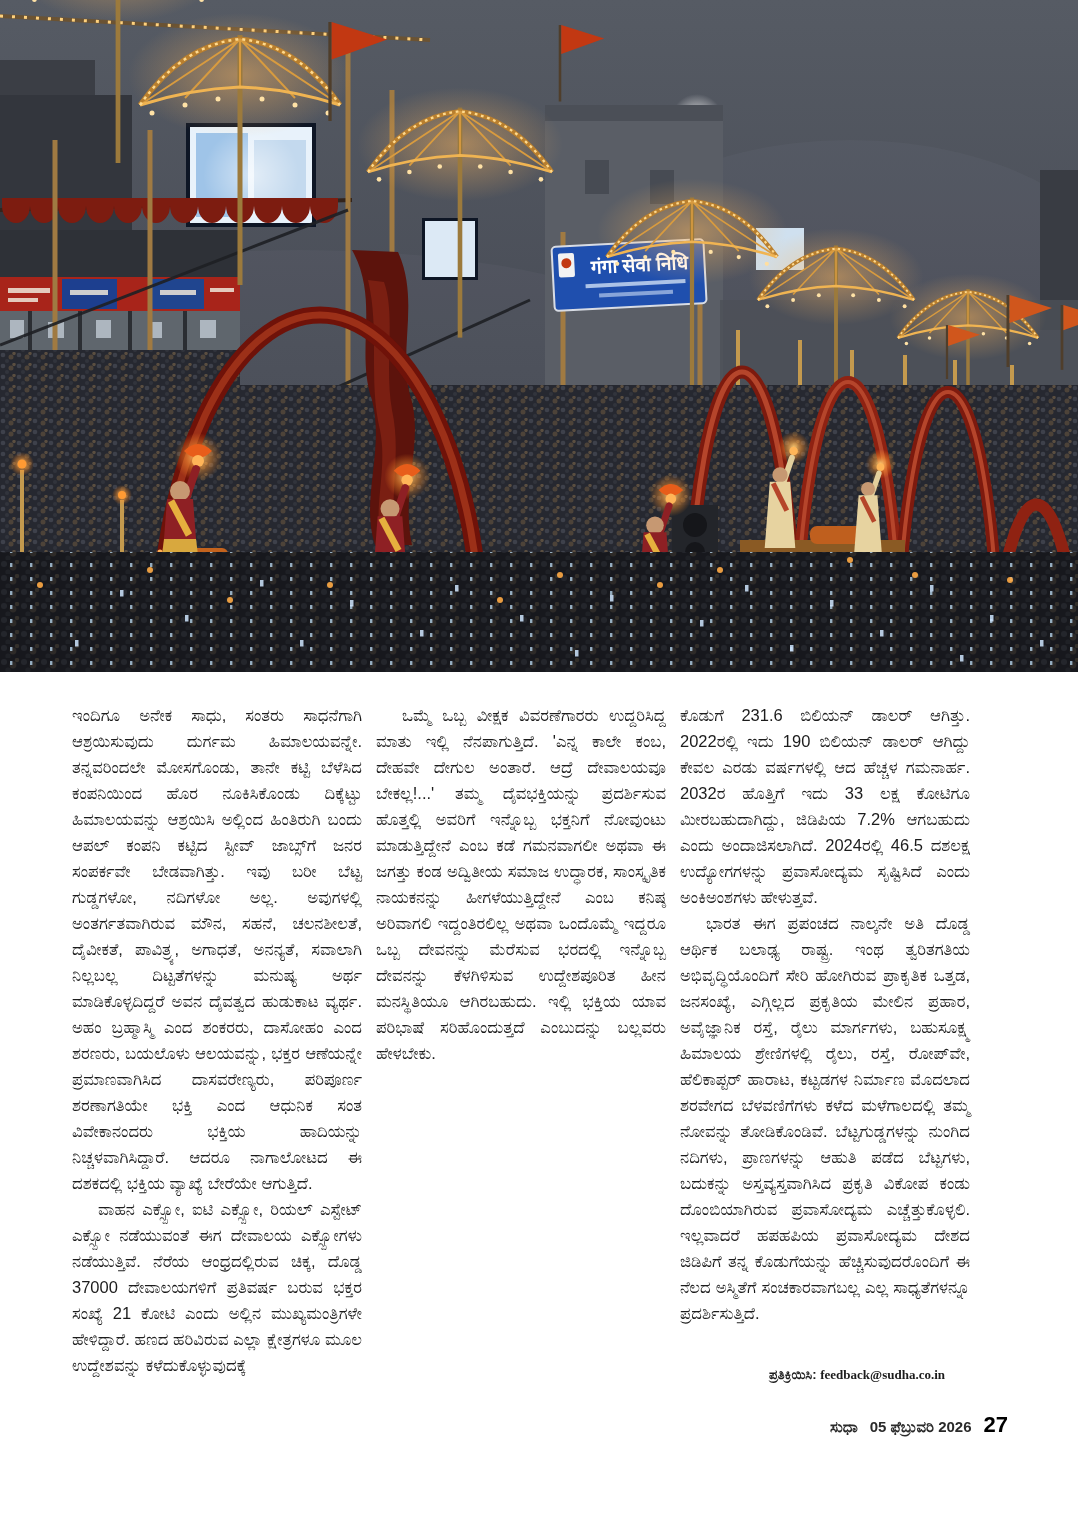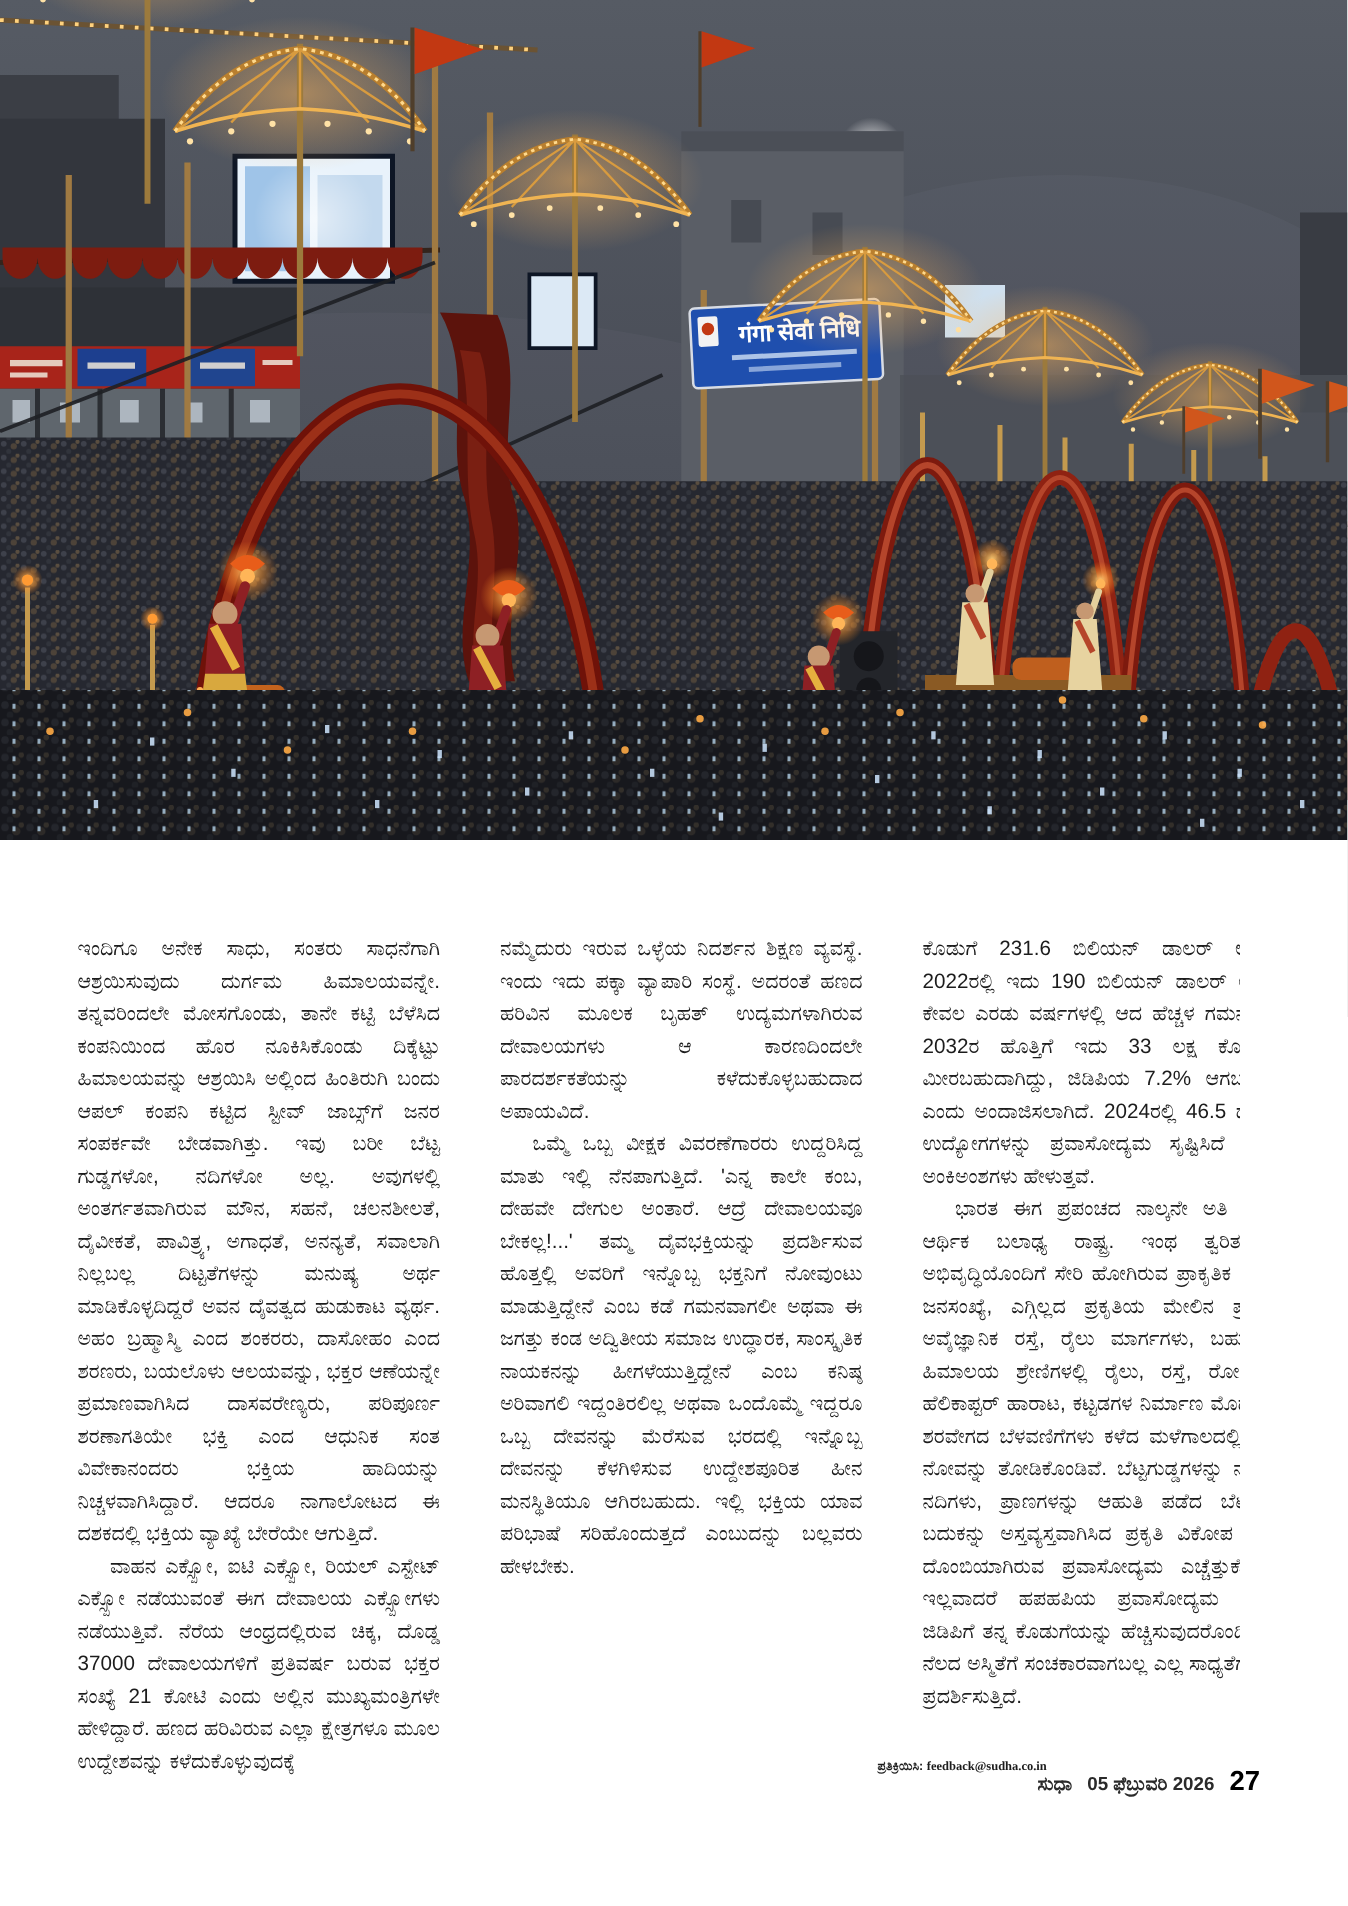--- a/index.html
+++ b/index.html
@@ -11,29 +11,29 @@
   
   .photo{position:absolute;top:0;left:0;width:1078px;height:672px;margin:0;}
   .photo svg{display:block;}
   .photo-caption{
     position:absolute;top:118px;right:62px;text-align:right;
     color:#efe7d8;font-size:20px;font-weight:bold;line-height:33px;
     letter-spacing:.5px;text-shadow:0 1px 4px rgba(0,0,0,.55);
   }
   
   .article{
-    position:absolute;top:702px;left:62px;width:930px;height:706px;
-    display:flex;gap:48px;overflow:hidden;margin-top:44px;
+    position:absolute;top:702px;left:72px;width:930px;height:706px;
+    display:flex;gap:14px;overflow:hidden;
   }
   .col{width:290px;flex:0 0 290px;font-size:16.5px;line-height:26px;text-align:justify;}
   .col p{margin:0;text-indent:26px;}
   .col p.first{text-indent:0;}
   .feedback{
-    position:absolute;right:0;top:652px;width:290px;text-align:left;
-    font-weight:bold;font-size:10px;text-indent:0;
+    position:absolute;right:0;top:652px;width:290px;text-align:center;
+    font-weight:bold;font-size:13px;text-indent:0;
   }
   .feedback .email{font-family:"Liberation Serif", serif;}
   
   .page-footer{
     position:absolute;top:1412px;right:70px;
     display:flex;align-items:baseline;gap:12px;text-align:center;
   }
   .footer-issue{font-size:15px;font-weight:bold;color:#2a2a2a;}
   .footer-page{font-size:22px;font-weight:bold;color:#000000;}
 </style>
@@ -342,21 +342,20 @@
     </svg>
 
   </figure>
 
   <main class="article">
     <div class="col">
       <p class="first">ಇಂದಿಗೂ ಅನೇಕ ಸಾಧು, ಸಂತರು ಸಾಧನೆಗಾಗಿ ಆಶ್ರಯಿಸುವುದು ದುರ್ಗಮ ಹಿಮಾಲಯವನ್ನೇ. ತನ್ನವರಿಂದಲೇ ಮೋಸಗೊಂಡು, ತಾನೇ ಕಟ್ಟಿ ಬೆಳೆಸಿದ ಕಂಪನಿಯಿಂದ ಹೊರ ನೂಕಿಸಿಕೊಂಡು ದಿಕ್ಕೆಟ್ಟು ಹಿಮಾಲಯವನ್ನು ಆಶ್ರಯಿಸಿ ಅಲ್ಲಿಂದ ಹಿಂತಿರುಗಿ ಬಂದು ಆಪಲ್ ಕಂಪನಿ ಕಟ್ಟಿದ ಸ್ಟೀವ್ ಜಾಬ್ಸ್‌ಗೆ ಜನರ ಸಂಪರ್ಕವೇ ಬೇಡವಾಗಿತ್ತು. ಇವು ಬರೀ ಬೆಟ್ಟ ಗುಡ್ಡಗಳೋ, ನದಿಗಳೋ ಅಲ್ಲ. ಅವುಗಳಲ್ಲಿ ಅಂತರ್ಗತವಾಗಿರುವ ಮೌನ, ಸಹನೆ, ಚಲನಶೀಲತೆ, ದೈವೀಕತೆ, ಪಾವಿತ್ರ್ಯ, ಅಗಾಧತೆ, ಅನನ್ಯತೆ, ಸವಾಲಾಗಿ ನಿಲ್ಲಬಲ್ಲ ದಿಟ್ಟತೆಗಳನ್ನು ಮನುಷ್ಯ ಅರ್ಥ ಮಾಡಿಕೊಳ್ಳದಿದ್ದರೆ ಅವನ ದೈವತ್ವದ ಹುಡುಕಾಟ ವ್ಯರ್ಥ. ಅಹಂ ಬ್ರಹ್ಮಾಸ್ಮಿ ಎಂದ ಶಂಕರರು, ದಾಸೋಹಂ ಎಂದ ಶರಣರು, ಬಯಲೊಳು ಆಲಯವನ್ನು, ಭಕ್ತರ ಆಣೆಯನ್ನೇ ಪ್ರಮಾಣವಾಗಿಸಿದ ದಾಸವರೇಣ್ಯರು, ಪರಿಪೂರ್ಣ ಶರಣಾಗತಿಯೇ ಭಕ್ತಿ ಎಂದ ಆಧುನಿಕ ಸಂತ ವಿವೇಕಾನಂದರು ಭಕ್ತಿಯ ಹಾದಿಯನ್ನು ನಿಚ್ಚಳವಾಗಿಸಿದ್ದಾರೆ. ಆದರೂ ನಾಗಾಲೋಟದ ಈ ದಶಕದಲ್ಲಿ ಭಕ್ತಿಯ ವ್ಯಾಖ್ಯೆ ಬೇರೆಯೇ ಆಗುತ್ತಿದೆ.</p>
       <p>ವಾಹನ ಎಕ್ಸ್ಪೋ, ಐಟಿ ಎಕ್ಸ್ಪೋ, ರಿಯಲ್ ಎಸ್ಟೇಟ್ ಎಕ್ಸ್ಪೋ ನಡೆಯುವಂತೆ ಈಗ ದೇವಾಲಯ ಎಕ್ಸ್ಪೋಗಳು ನಡೆಯುತ್ತಿವೆ. ನೆರೆಯ ಆಂಧ್ರದಲ್ಲಿರುವ ಚಿಕ್ಕ, ದೊಡ್ಡ 37000 ದೇವಾಲಯಗಳಿಗೆ ಪ್ರತಿವರ್ಷ ಬರುವ ಭಕ್ತರ ಸಂಖ್ಯೆ 21 ಕೋಟಿ ಎಂದು ಅಲ್ಲಿನ ಮುಖ್ಯಮಂತ್ರಿಗಳೇ ಹೇಳಿದ್ದಾರೆ. ಹಣದ ಹರಿವಿರುವ ಎಲ್ಲಾ ಕ್ಷೇತ್ರಗಳೂ ಮೂಲ ಉದ್ದೇಶವನ್ನು ಕಳೆದುಕೊಳ್ಳುವುದಕ್ಕೆ</p>
     </div>
     <div class="col">
-      <p class="first">ನಮ್ಮೆದುರು ಇರುವ ಒಳ್ಳೆಯ ನಿದರ್ಶನ ಶಿಕ್ಷಣ ವ್ಯವಸ್ಥೆ. ಇಂದು ಇದು ಪಕ್ಕಾ ವ್ಯಾಪಾರಿ ಸಂಸ್ಥೆ. ಅದರಂತೆ ಹಣದ ಹರಿವಿನ ಮೂಲಕ ಬೃಹತ್ ಉದ್ಯಮಗಳಾಗಿರುವ ದೇವಾಲಯಗಳು ಆ ಕಾರಣದಿಂದಲೇ ಪಾರದರ್ಶಕತೆಯನ್ನು ಕಳೆದುಕೊಳ್ಳಬಹುದಾದ ಅಪಾಯವಿದೆ.</p>
       <p>ಒಮ್ಮೆ ಒಬ್ಬ ವೀಕ್ಷಕ ವಿವರಣೆಗಾರರು ಉದ್ದರಿಸಿದ್ದ ಮಾತು ಇಲ್ಲಿ ನೆನಪಾಗುತ್ತಿದೆ. 'ಎನ್ನ ಕಾಲೇ ಕಂಬ, ದೇಹವೇ ದೇಗುಲ ಅಂತಾರೆ. ಆದ್ರೆ ದೇವಾಲಯವೂ ಬೇಕಲ್ಲ!...' ತಮ್ಮ ದೈವಭಕ್ತಿಯನ್ನು ಪ್ರದರ್ಶಿಸುವ ಹೊತ್ತಲ್ಲಿ ಅವರಿಗೆ ಇನ್ನೊಬ್ಬ ಭಕ್ತನಿಗೆ ನೋವುಂಟು ಮಾಡುತ್ತಿದ್ದೇನೆ ಎಂಬ ಕಡೆ ಗಮನವಾಗಲೀ ಅಥವಾ ಈ ಜಗತ್ತು ಕಂಡ ಅದ್ವಿತೀಯ ಸಮಾಜ ಉದ್ಧಾರಕ, ಸಾಂಸ್ಕೃತಿಕ ನಾಯಕನನ್ನು ಹೀಗಳೆಯುತ್ತಿದ್ದೇನೆ ಎಂಬ ಕನಿಷ್ಠ ಅರಿವಾಗಲಿ ಇದ್ದಂತಿರಲಿಲ್ಲ ಅಥವಾ ಒಂದೊಮ್ಮೆ ಇದ್ದರೂ ಒಬ್ಬ ದೇವನನ್ನು ಮೆರೆಸುವ ಭರದಲ್ಲಿ ಇನ್ನೊಬ್ಬ ದೇವನನ್ನು ಕೆಳಗಿಳಿಸುವ ಉದ್ದೇಶಪೂರಿತ ಹೀನ ಮನಸ್ಥಿತಿಯೂ ಆಗಿರಬಹುದು. ಇಲ್ಲಿ ಭಕ್ತಿಯ ಯಾವ ಪರಿಭಾಷೆ ಸರಿಹೊಂದುತ್ತದೆ ಎಂಬುದನ್ನು ಬಲ್ಲವರು ಹೇಳಬೇಕು.</p>
     </div>
     <div class="col">
       <p class="first">ಕೊಡುಗೆ 231.6 ಬಿಲಿಯನ್ ಡಾಲರ್ ಆಗಿತ್ತು. 2022ರಲ್ಲಿ ಇದು 190 ಬಿಲಿಯನ್ ಡಾಲರ್ ಆಗಿದ್ದು ಕೇವಲ ಎರಡು ವರ್ಷಗಳಲ್ಲಿ ಆದ ಹೆಚ್ಚಳ ಗಮನಾರ್ಹ. 2032ರ ಹೊತ್ತಿಗೆ ಇದು 33 ಲಕ್ಷ ಕೋಟಿಗೂ ಮೀರಬಹುದಾಗಿದ್ದು, ಜಿಡಿಪಿಯ 7.2% ಆಗಬಹುದು ಎಂದು ಅಂದಾಜಿಸಲಾಗಿದೆ. 2024ರಲ್ಲಿ 46.5 ದಶಲಕ್ಷ ಉದ್ಯೋಗಗಳನ್ನು ಪ್ರವಾಸೋದ್ಯಮ ಸೃಷ್ಟಿಸಿದೆ ಎಂದು ಅಂಕಿಅಂಶಗಳು ಹೇಳುತ್ತವೆ.</p>
       <p>ಭಾರತ ಈಗ ಪ್ರಪಂಚದ ನಾಲ್ಕನೇ ಅತಿ ದೊಡ್ಡ ಆರ್ಥಿಕ ಬಲಾಢ್ಯ ರಾಷ್ಟ್ರ. ಇಂಥ ತ್ವರಿತಗತಿಯ ಅಭಿವೃದ್ಧಿಯೊಂದಿಗೆ ಸೇರಿ ಹೋಗಿರುವ ಪ್ರಾಕೃತಿಕ ಒತ್ತಡ, ಜನಸಂಖ್ಯೆ, ಎಗ್ಗಿಲ್ಲದ ಪ್ರಕೃತಿಯ ಮೇಲಿನ ಪ್ರಹಾರ, ಅವೈಜ್ಞಾನಿಕ ರಸ್ತೆ, ರೈಲು ಮಾರ್ಗಗಳು, ಬಹುಸೂಕ್ಷ್ಮ ಹಿಮಾಲಯ ಶ್ರೇಣಿಗಳಲ್ಲಿ ರೈಲು, ರಸ್ತೆ, ರೋಪ್‌ವೇ, ಹೆಲಿಕಾಪ್ಟರ್ ಹಾರಾಟ, ಕಟ್ಟಡಗಳ ನಿರ್ಮಾಣ ಮೊದಲಾದ ಶರವೇಗದ ಬೆಳವಣಿಗೆಗಳು ಕಳೆದ ಮಳೆಗಾಲದಲ್ಲಿ ತಮ್ಮ ನೋವನ್ನು ತೋಡಿಕೊಂಡಿವೆ. ಬೆಟ್ಟಗುಡ್ಡಗಳನ್ನು ನುಂಗಿದ ನದಿಗಳು, ಪ್ರಾಣಗಳನ್ನು ಆಹುತಿ ಪಡೆದ ಬೆಟ್ಟಗಳು, ಬದುಕನ್ನು ಅಸ್ತವ್ಯಸ್ತವಾಗಿಸಿದ ಪ್ರಕೃತಿ ವಿಕೋಪ ಕಂಡು ದೊಂಬಿಯಾಗಿರುವ ಪ್ರವಾಸೋದ್ಯಮ ಎಚ್ಚೆತ್ತುಕೊಳ್ಳಲಿ. ಇಲ್ಲವಾದರೆ ಹಪಹಪಿಯ ಪ್ರವಾಸೋದ್ಯಮ ದೇಶದ ಜಿಡಿಪಿಗೆ ತನ್ನ ಕೊಡುಗೆಯನ್ನು ಹೆಚ್ಚಿಸುವುದರೊಂದಿಗೆ ಈ ನೆಲದ ಅಸ್ಮಿತೆಗೆ ಸಂಚಕಾರವಾಗಬಲ್ಲ ಎಲ್ಲ ಸಾಧ್ಯತೆಗಳನ್ನೂ ಪ್ರದರ್ಶಿಸುತ್ತಿದೆ.</p>
     </div>
     <p class="feedback">
       <span>ಪ್ರತಿಕ್ರಿಯಿಸಿ:</span>
       <span class="email">feedback@sudha.co.in</span>
     </p>

